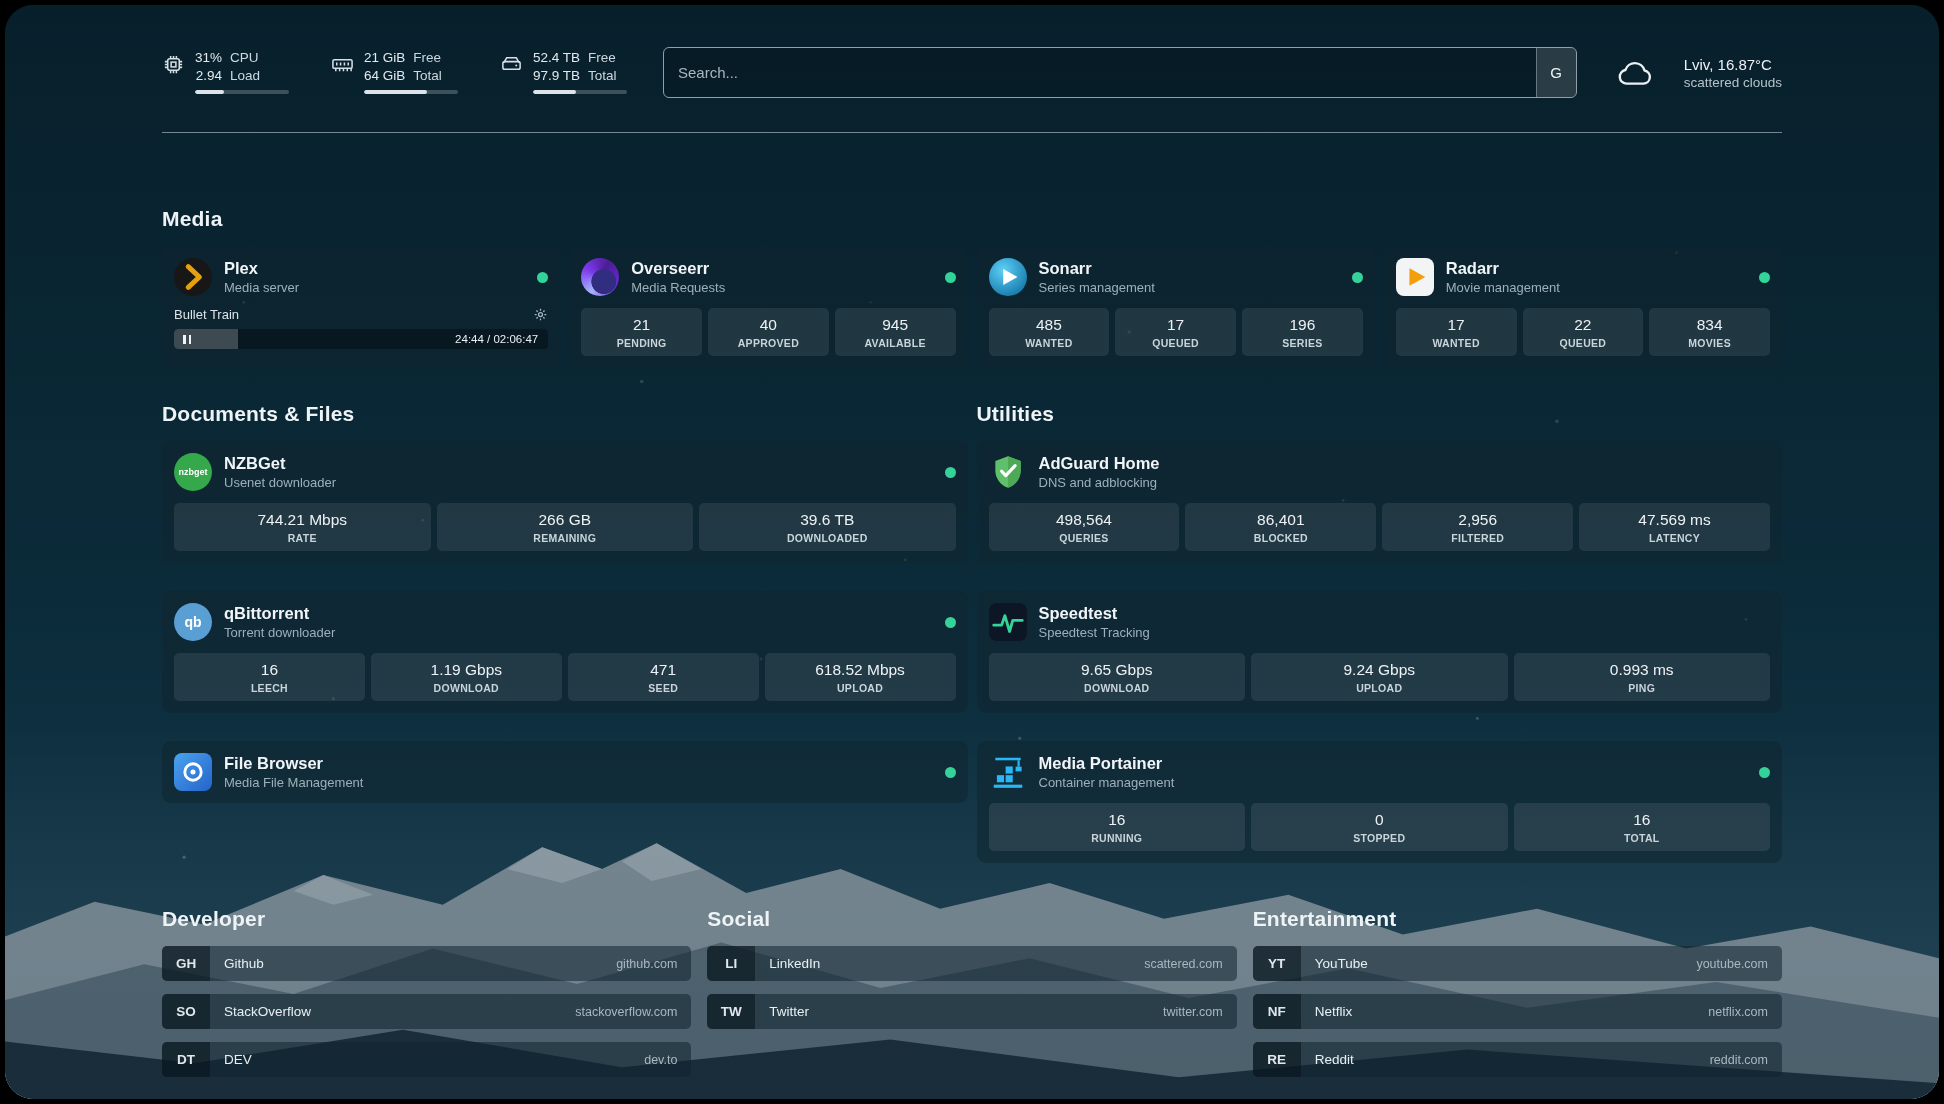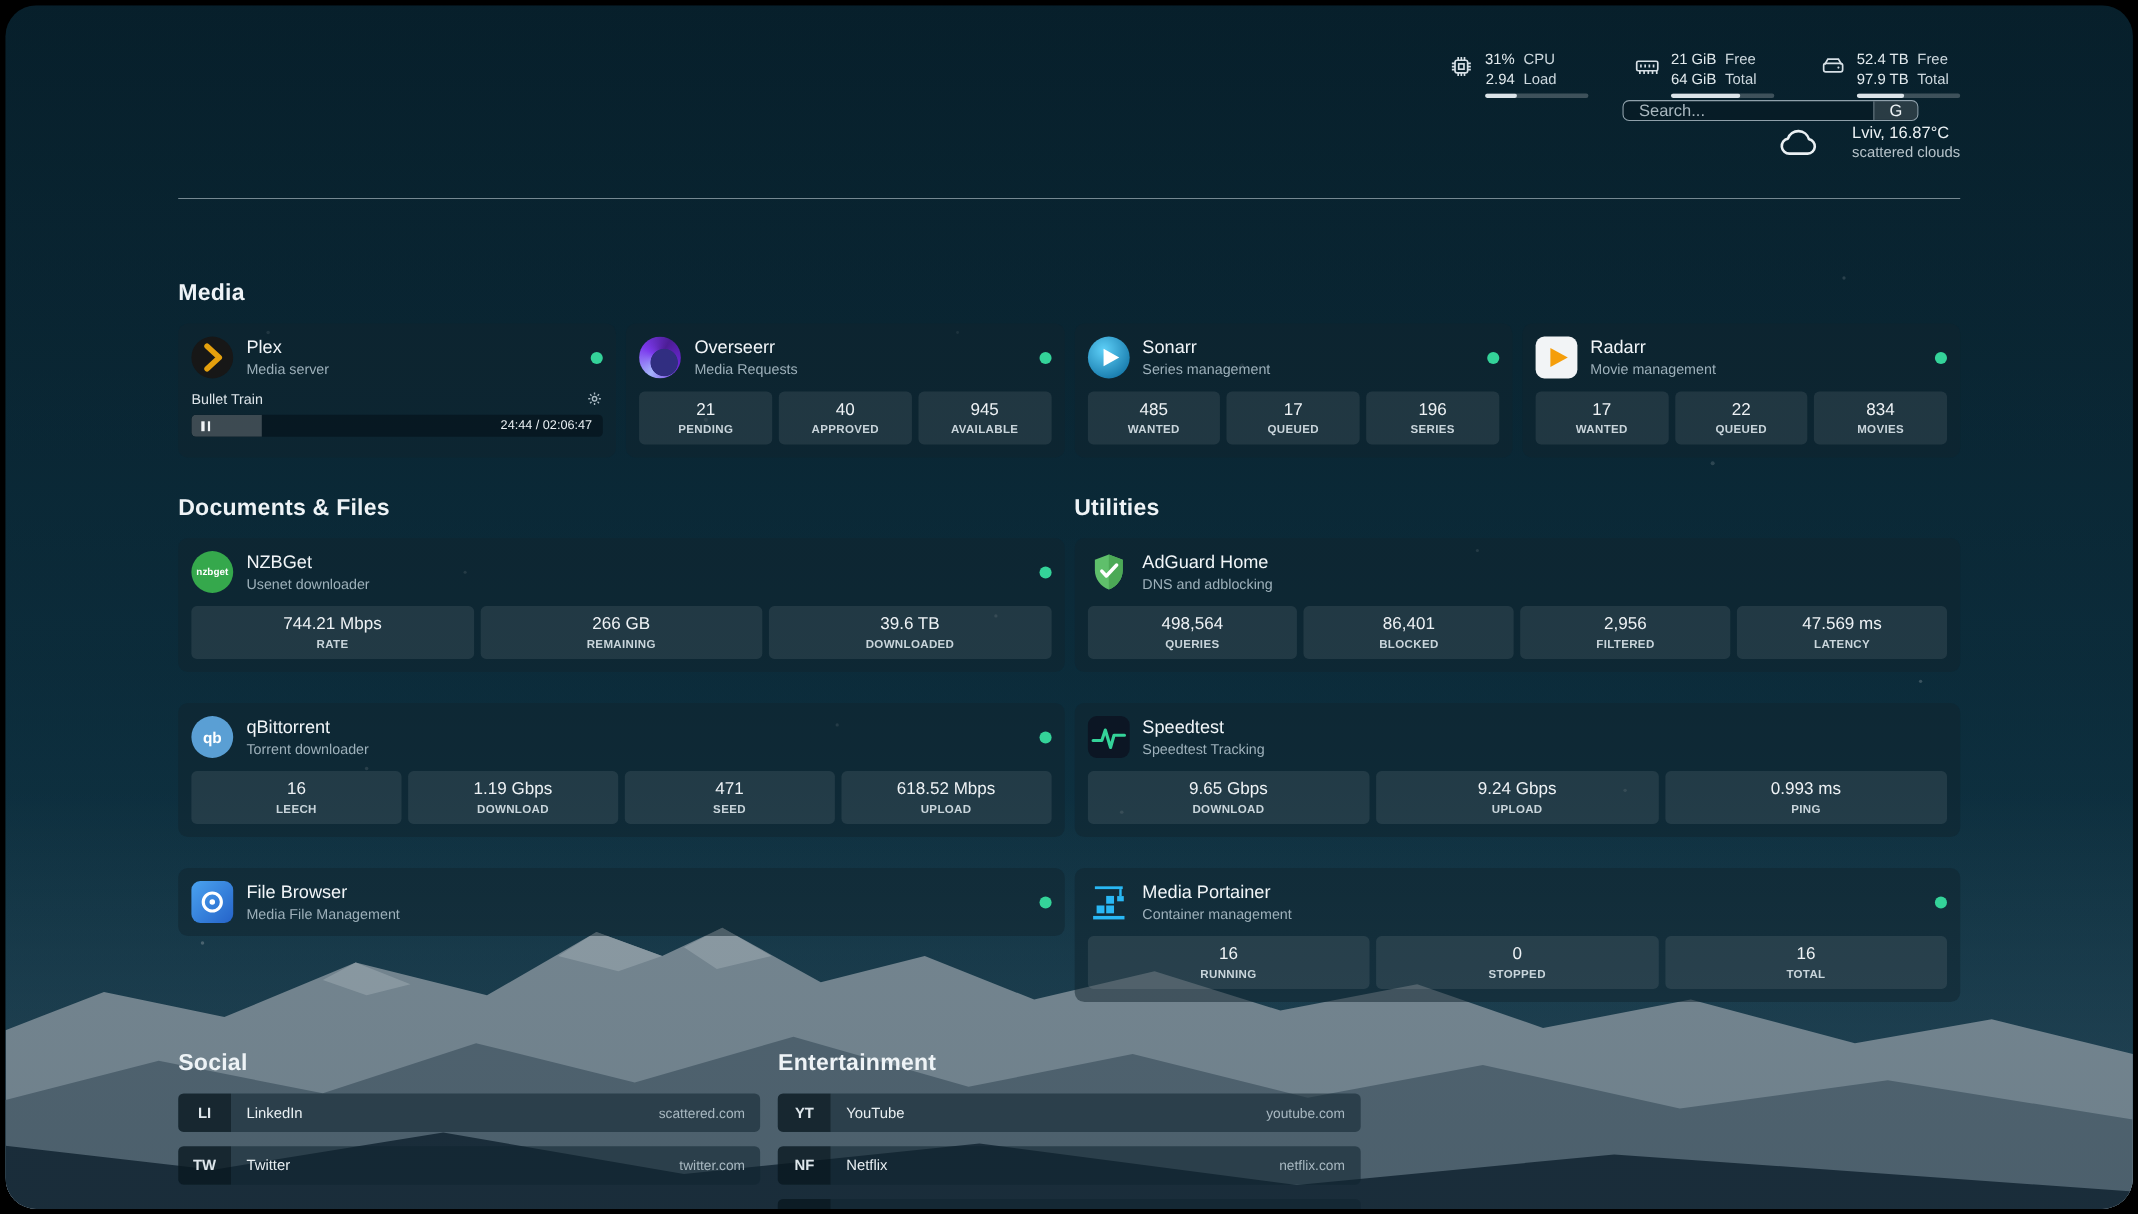--- a/index.html
+++ b/index.html
@@ -16,21 +16,21 @@
     background: linear-gradient(180deg, #07202b 0%, #0a2835 30%, #0d303f 55%, #123a4b 75%, #174257 100%);
   }
   .bg-svg { position: absolute; inset: 0; width: 100%; height: 100%; }
   .bg-tint {
     position: absolute; inset: 0;
     background: linear-gradient(180deg, rgba(8,30,43,0.30) 0%, rgba(10,39,54,0.42) 100%);
   }
   .content { position: relative; width: 1620px; margin: 0 auto; height: 100%; }
 
   
-  .topbar { display: flex; align-items: flex-end; padding-top: 40px; flex-direction: column; }
+  .topbar { display: flex; align-items: center; padding-top: 40px; }
   .resources { display: flex; gap: 42px; }
   .resource { display: flex; align-items: flex-start; gap: 10px; }
   .res-icon svg { width: 23px; height: 23px; display: block; margin-top: 4px; }
   .res-cols { display: flex; gap: 8px; font-size: 13.5px; color: #e2eaee; line-height: 1.3; }
   .res-col.values { text-align: right; }
   .res-col.labels { color: #cdd8de; }
   .res-bar { margin-top: 5px; height: 4px; width: 94px; background: rgba(255,255,255,0.22); border-radius: 2px; overflow: hidden; }
   .res-bar i { display: block; height: 100%; background: #dce4e9; border-radius: 2px; }
 
   .searchbar {
@@ -66,21 +66,21 @@
     border-radius: 9px; padding: 12px;
   }
   .card-head { display: flex; align-items: center; gap: 12px; }
   .svc-icon {
     width: 38px; height: 38px; flex: 0 0 auto; border-radius: 8px;
     display: flex; align-items: center; justify-content: center; overflow: hidden;
   }
   .svc-icon svg { width: 100%; height: 100%; display: block; }
   .svc-icon.round { border-radius: 50%; }
   .svc-text { min-width: 0; }
-  .svc-name { font-size: 16.5px; font-weight: 400; color: #f1f5f8; }
+  .svc-name { font-size: 16.5px; font-weight: 700; color: #f1f5f8; }
   .svc-desc { font-size: 13px; color: #9db0ba; margin-top: 2px; }
   .status-dot {
     margin-left: auto; width: 11px; height: 11px; border-radius: 50%;
     background: var(--color-status-online, #34d399); flex: 0 0 auto;
   }
 
   .stats { display: flex; gap: 6px; margin-top: 12px; }
   .stat { flex: 1; background: rgba(255,255,255,0.085); border-radius: 5px; text-align: center; padding: 8px 4px 7px; }
   .stat-value { font-size: 15.5px; color: #eef2f5; }
   .stat-label { font-size: 10.5px; font-weight: 700; color: #c9d5db; margin-top: 3px; letter-spacing: 0.3px; }
@@ -567,20 +567,38 @@
             <div class="stat">
               <div class="stat-value">16</div>
               <div class="stat-label">TOTAL</div>
             </div>
           </div>
         </div>
       </div>
     </div>
 
     <div class="bookmarks">
+      <div class="bm-col">
+        <h2 class="section-title">Developer</h2>
+        <div class="bookmark">
+          <span class="bm-abbr">GH</span>
+          <span class="bm-name">Github</span>
+          <span class="bm-url">github.com</span>
+        </div>
+        <div class="bookmark">
+          <span class="bm-abbr">SO</span>
+          <span class="bm-name">StackOverflow</span>
+          <span class="bm-url">stackoverflow.com</span>
+        </div>
+        <div class="bookmark">
+          <span class="bm-abbr">DT</span>
+          <span class="bm-name">DEV</span>
+          <span class="bm-url">dev.to</span>
+        </div>
+      </div>
 
       <div class="bm-col">
         <h2 class="section-title">Social</h2>
         <div class="bookmark">
           <span class="bm-abbr">LI</span>
           <span class="bm-name">LinkedIn</span>
           <span class="bm-url">scattered.com</span>
         </div>
         <div class="bookmark">
           <span class="bm-abbr">TW</span>

